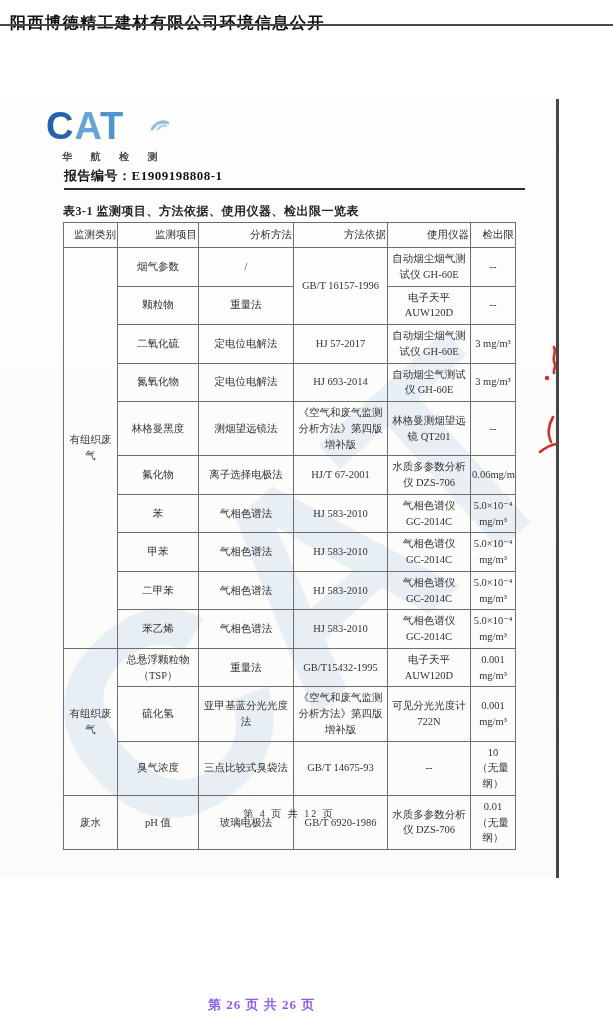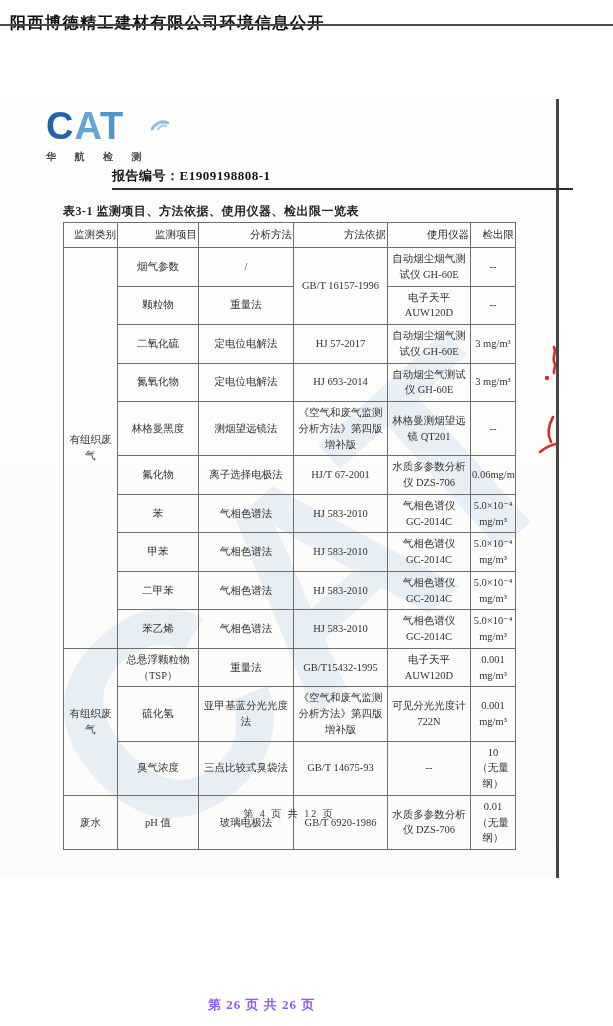--- a/index.html
+++ b/index.html
@@ -29,26 +29,26 @@
     transform:rotate(-42deg);pointer-events:none;white-space:nowrap;
   }
   .logo{position:absolute;left:46px;top:8px;}
   .logo-text{
     font-family:"Liberation Sans","DejaVu Sans",sans-serif;
     font-weight:700;font-size:38px;line-height:1;letter-spacing:1px;
   }
   .logo-swoosh{position:absolute;left:103px;top:-6px;}
   .logo-sub{
     margin-top:5px;font-size:10px;letter-spacing:8px;color:#4a4a4a;
-    font-weight:700;white-space:nowrap;
+    font-weight:700;white-space:nowrap;margin-left:16px;
   }
   .report-line{
     position:absolute;left:64px;top:68px;width:461px;
     border-bottom:2px solid #2e2e2e;padding-bottom:3px;
-    font-size:13px;font-weight:700;color:#161616;letter-spacing:0.5px;margin-left:48px;
+    font-size:13px;font-weight:700;color:#161616;letter-spacing:0.5px;
   }
   .table-title{
     position:absolute;left:63px;top:104px;width:452px;
     font-size:12px;font-weight:700;color:#222;letter-spacing:0.5px;
   }
   table.monitor{
     position:absolute;left:63px;top:123px;width:452px;
     border-collapse:collapse;table-layout:fixed;
   }
   table.monitor th,table.monitor td{

